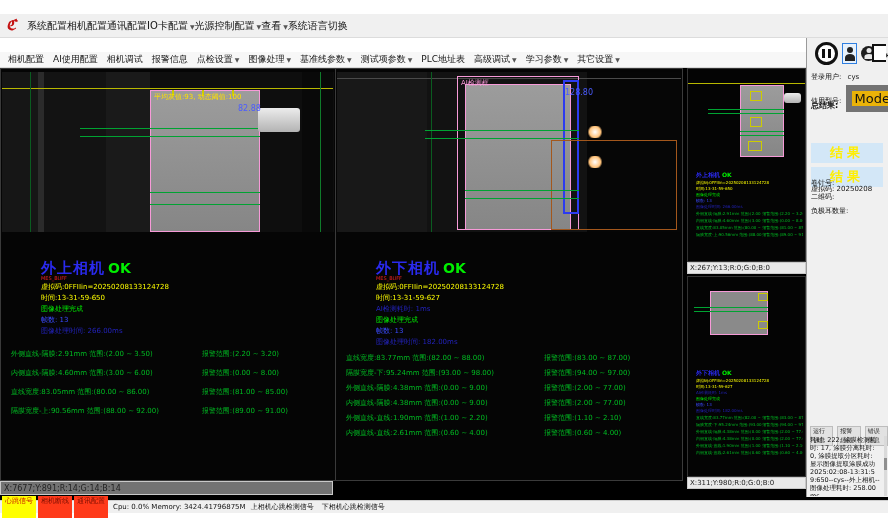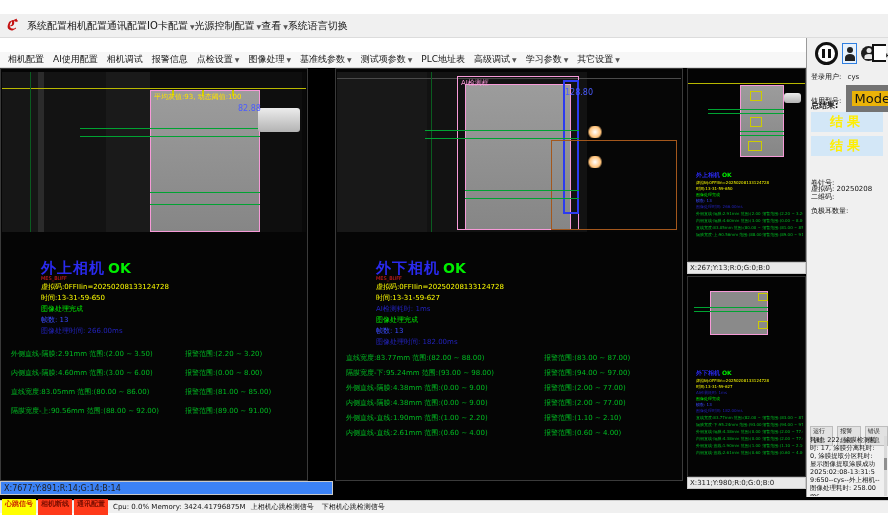--- a/index.html
+++ b/index.html
@@ -19,24 +19,24 @@
   .tabrow{position:absolute;left:0;top:38px;width:888px;height:14px;background:#e9e9e9;
           border-bottom:1px solid #cfcfcf;box-sizing:border-box;}
   .tab{position:absolute;left:3px;top:1px;background:#fcfcfc;border:1px solid #b5b5b5;border-bottom:none;
        font-size:8px;padding:1px 9px 0 9px;height:12px;box-sizing:border-box;}
   .toolbar{position:absolute;left:0;top:52px;width:888px;height:16px;background:#f7f7f7;
            border-bottom:1px solid #d8d8d8;display:flex;align-items:center;gap:9px;
            padding-left:8px;box-sizing:border-box;}
   
   .main-bg{position:absolute;left:0;top:68px;width:888px;height:432px;background:#000;}
   .panel{position:absolute;top:68px;height:413px;background:#050505;border:1px solid #3a3a3a;box-sizing:border-box;}
-  #panel-left{left:0;width:308px;}
+  #panel-left{left:0;width:336px;}
   #panel-mid{left:335px;width:348px;}
   .scene{position:absolute;left:1px;top:3px;right:1px;height:160px;overflow:hidden;background:#0e0e0e;}
-  .coordbar{position:absolute;top:481px;height:14px;background:#3b82f6;font-size:8px;color:#222;
+  .coordbar{position:absolute;top:481px;height:14px;background:#737373;font-size:8px;color:#222;
             line-height:14px;padding-left:3px;box-sizing:border-box;border:1px solid #c9c9c9;}
   #coordbar-left{left:0;width:333px;}
   #coordbar-mid{left:335px;width:348px;}
   
   .cam-title{position:absolute;left:40px;top:190px;font-size:15px;font-weight:bold;color:#2a2aee;
              letter-spacing:1px;white-space:nowrap;}
   .cam-ok{color:#00ee00;font-size:14px;margin-left:3px;letter-spacing:0;}
   .cam-mes{position:absolute;left:40px;top:206px;font-size:5px;color:#ee2222;}
   .cam-info{position:absolute;left:40px;top:213px;font-size:7px;line-height:11px;white-space:nowrap;}
   .c-yellow{color:#ffff00;} .c-green{color:#00ee00;} .c-blue{color:#3b4bff;} .c-darkblue{color:#2323bb;}
@@ -76,32 +76,32 @@
   .btn-pause i.b1{left:4px;} .btn-pause i.b2{left:10px;}
   .btn-user{left:35px;top:5px;width:15px;height:21px;border:1px solid #2f7fe0;background:#e7f1fb;}
   .btn-circle{left:54px;top:8px;width:15px;height:15px;border-radius:50%;background:#1d1d1d;}
   .person-head{position:absolute;left:50%;transform:translateX(-50%);border-radius:50%;}
   .person-body{position:absolute;left:50%;transform:translateX(-50%);border-radius:50% 50% 0 0;}
   .btn-exit{left:65px;top:6px;width:14px;height:18px;border:2px solid #111;border-right:none;background:#fff;}
   .btn-exit .arr{position:absolute;right:-7px;top:5px;font-size:9px;font-weight:bold;color:#111;line-height:1;}
   .sb-row{position:absolute;left:4px;font-size:7px;color:#111;white-space:nowrap;}
   .sb-box{display:inline-block;background:#eab308;border:6px solid #737373;padding:0 3px;min-width:34px;font-size:13px;}
   .result-box{position:absolute;left:4px;width:72px;height:20px;background:#d3e7f7;color:#ffee00;
-              font-size:13px;font-weight:bold;text-align:center;line-height:20px;letter-spacing:4px;}
+              font-size:13px;font-weight:bold;text-align:center;line-height:20px;letter-spacing:4px;margin-top:31px;}
   .sb-logtabs{position:absolute;left:3px;top:388px;display:flex;gap:4px;font-size:6px;color:#222;}
   .sb-logtabs span{background:#e2e2e2;border:1px solid #bdbdbd;padding:0 2px;}
   .sb-log{position:absolute;left:3px;top:398px;width:71px;height:60px;font-size:6.5px;line-height:8px;
           color:#111;word-break:break-all;overflow:hidden;}
   .sb-scroll{position:absolute;right:1px;top:398px;width:3px;height:60px;background:#dadada;}
   .sb-scroll i{position:absolute;left:0;top:22px;width:3px;height:12px;background:#8f8f8f;}
   
   .statusbar{position:absolute;left:0;top:500px;width:888px;height:13px;background:#f0f0f0;
              border-top:1px solid #cfcfcf;display:flex;align-items:center;gap:5px;padding-left:2px;
              box-sizing:border-box;font-size:7px;color:#111;}
-  .badge{padding:0 3px;height:16px;line-height:10px;font-size:7px;font-weight:bold;}
+  .badge{padding:0 3px;height:22px;line-height:10px;font-size:7px;font-weight:normal;}
 </style>
 </head>
 <body>
 
 <div id="app">
 
 
   <div class="menubar">
     <span class="logo">ℭ</span>
     <span id="menu-items" style="display:flex;">

